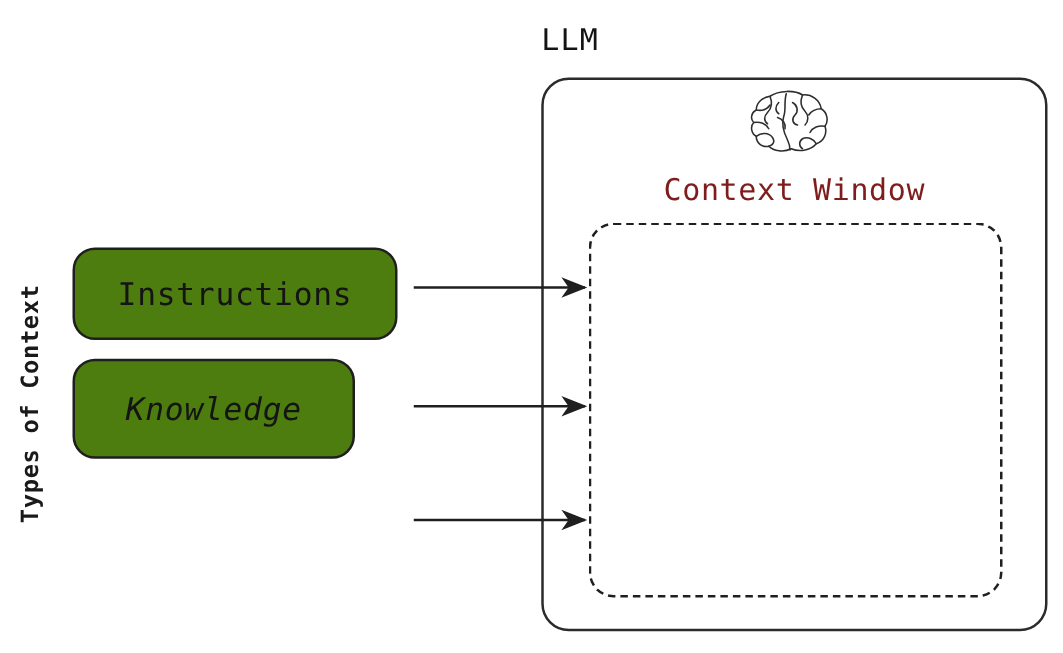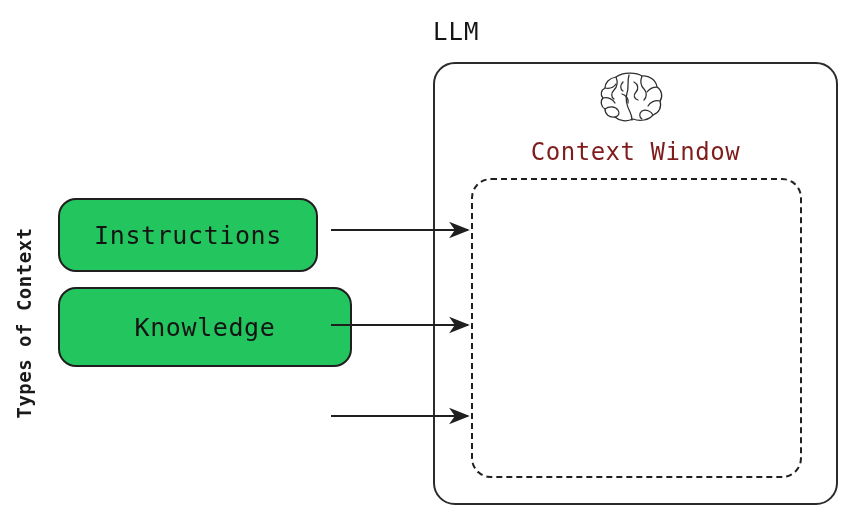--- a/index.html
+++ b/index.html
@@ -49,37 +49,37 @@
     font-weight: 700;
     letter-spacing: 0.5px;
     color: #1a1a1a;
     white-space: nowrap;
   }
 
   
   .ctx-box {
     position: absolute;
     box-sizing: border-box;
-    background: #22c55e;
+    background: #4d7c0f;
     border: 2.2px solid #1f1f1f;
     border-radius: 18px;
     display: flex;
     align-items: center;
     justify-content: center;
   }
   .ctx-box-label {
     font-family: "DejaVu Sans Mono", "Liberation Mono", monospace;
     font-size: 25px;
     font-weight: 500;
     letter-spacing: 0.6px;
     color: #141414;
     white-space: nowrap;
   }
   #ctx-box-instructions { left: 58px;  top: 198px; width: 260px; height: 74px; }
-  #ctx-box-knowledge    { left: 58px;  top: 287px; width: 294px; height: 80px; }
+  #ctx-box-knowledge    { left: 58px;  top: 287px; width: 226px; height: 80px; font-style: italic; }
   #ctx-box-tools        { left: 58px;  top: 378px; width: 254px; height: 82px; }
 
   
   #llm-box {
     position: absolute;
     left: 433px;
     top: 62px;
     width: 405px;
     height: 443px;
     box-sizing: border-box;

